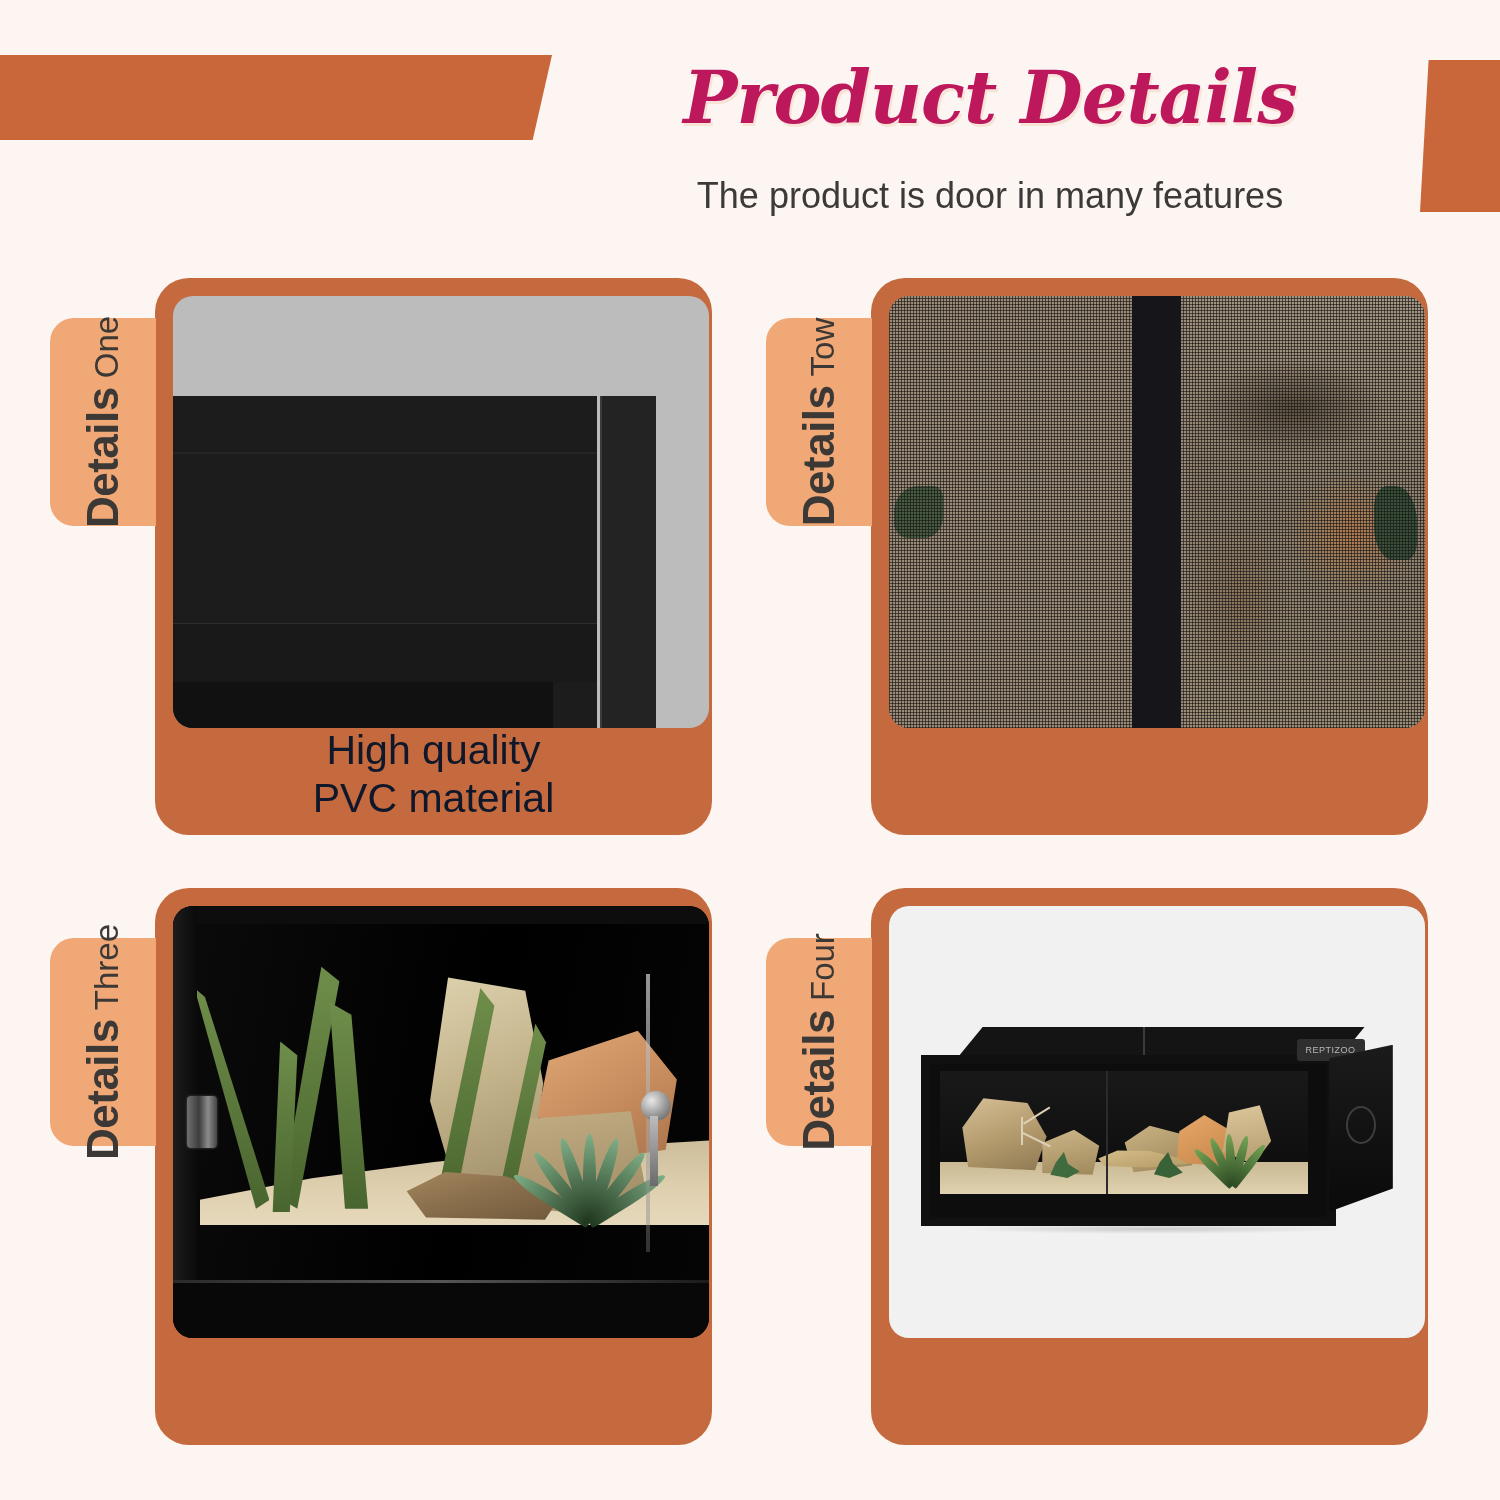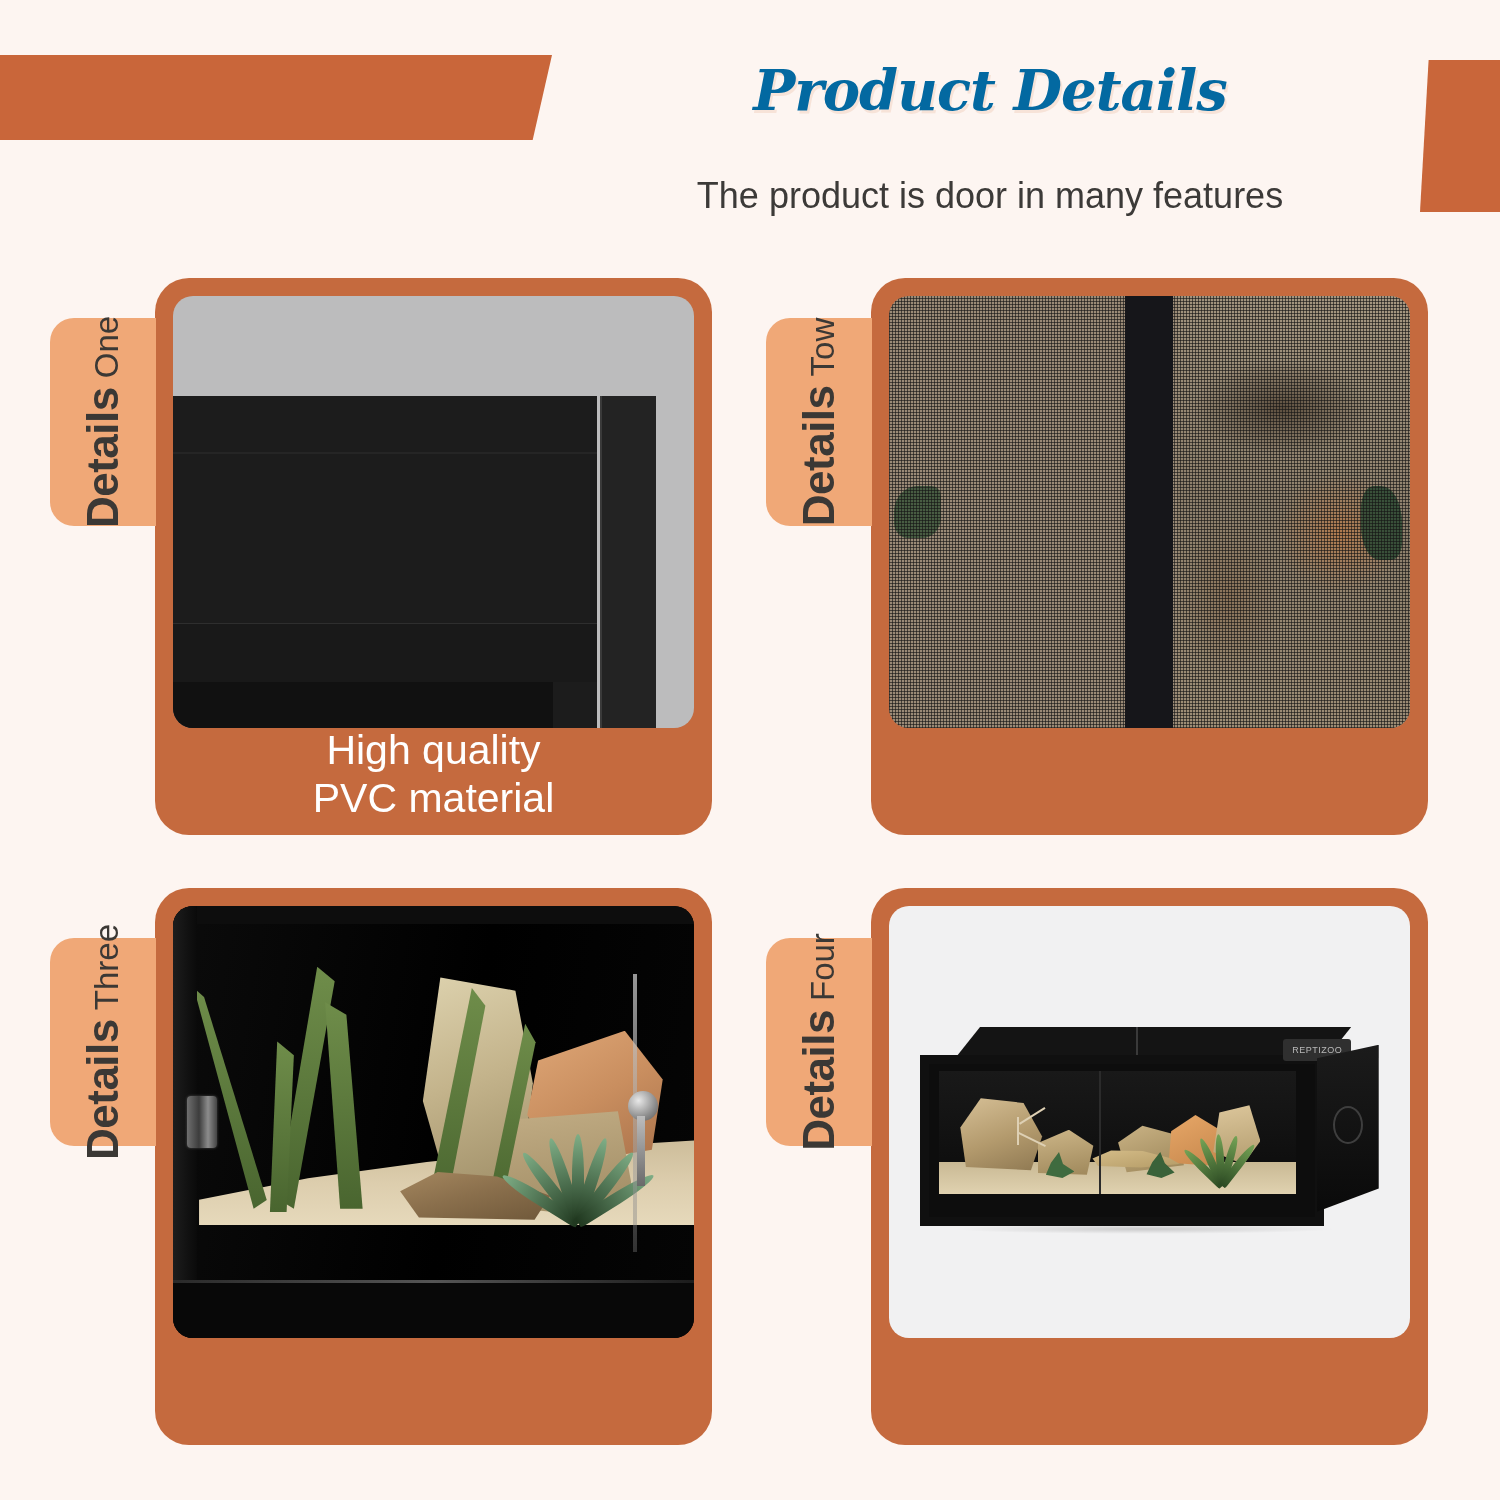--- a/index.html
+++ b/index.html
@@ -22,23 +22,23 @@
   .banner-right{
     position:absolute;left:1420px;top:60px;width:86px;height:152px;
     background:#C9663A;
     clip-path:polygon(10% 0, 100% 0, 100% 100%, 0 100%);
   }
 
   #page-title{
     position:absolute;left:560px;top:62px;width:860px;
     font-family:"DejaVu Serif", serif;
     font-style:italic;font-weight:bold;
-    font-size:56px;
+    font-size:72px;
     letter-spacing:-1px;
-    color:#0369a1;
+    color:#be185d;
     text-align:center;
     white-space:nowrap;
     text-shadow:2px 3px 0 #F7E3D8;
     line-height:1;
   }
   #page-subtitle{
     position:absolute;left:560px;top:175px;width:860px;
     font-family:"Liberation Sans", sans-serif;
     font-size:36px;
     color:#3C3A38;
@@ -53,27 +53,28 @@
     border-radius:34px;
     box-sizing:border-box;
     padding:18px 18px 0 18px;
     overflow:hidden;
   }
   .card-photo{
     width:100%;height:432px;
     border-radius:20px;
     overflow:hidden;
     position:relative;
+    padding-left:15px;
   }
   .card-caption{
     position:absolute;left:0;right:0;bottom:0;
     height:122px;
     display:flex;align-items:center;justify-content:center;
     text-align:center;
-    color:#ffffff;
+    color:#0f172a;
     font-size:41px;
     font-weight:normal;
     line-height:1.18;
     padding:0 14px;
     box-sizing:border-box;
     white-space:pre-line;
   }
 
   
   .badge{

